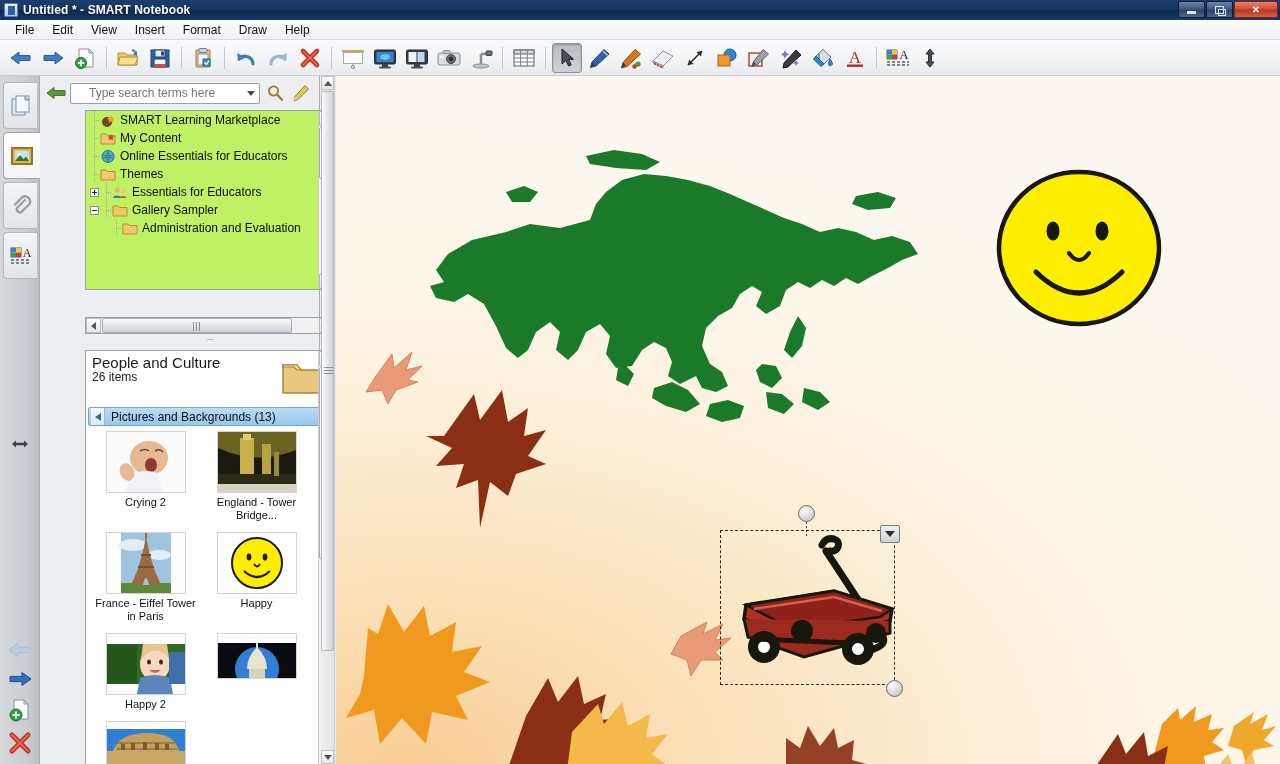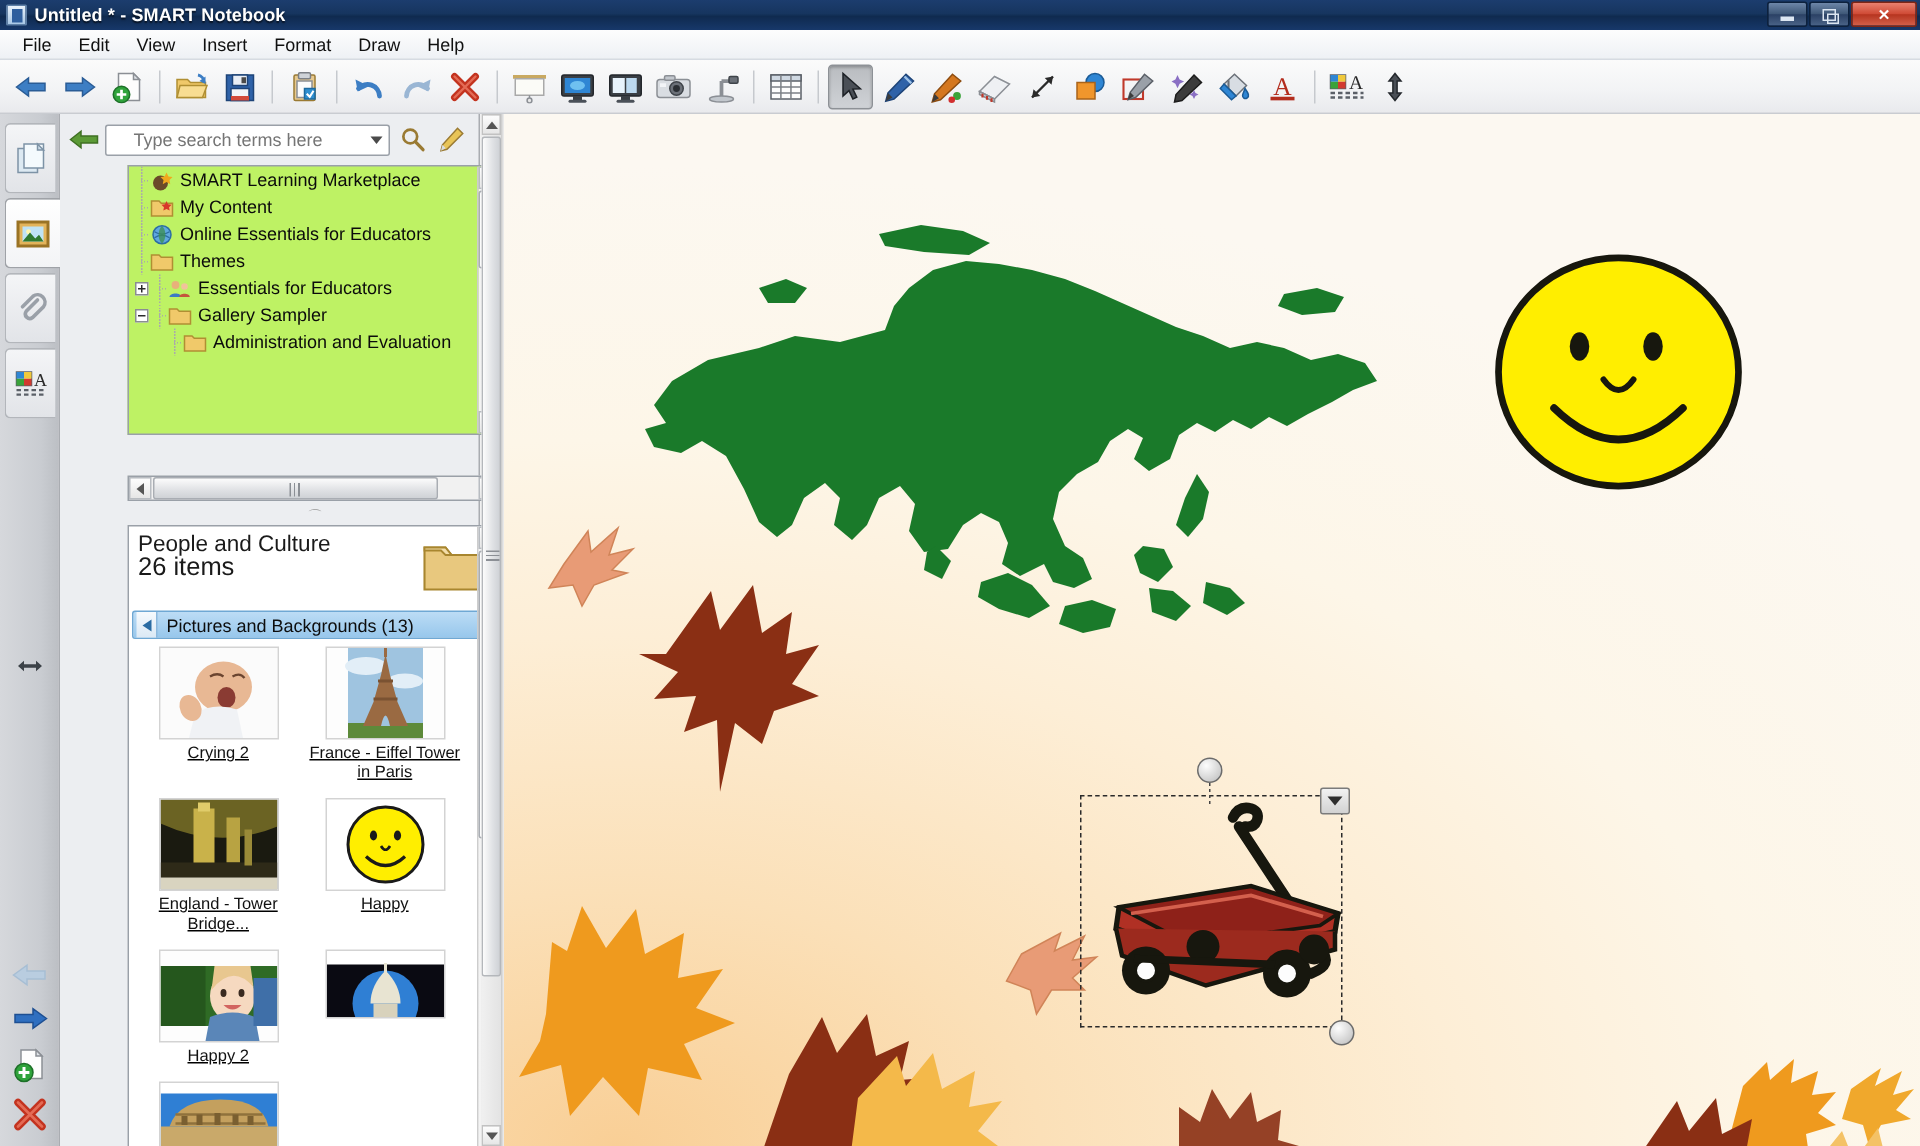--- a/index.html
+++ b/index.html
@@ -222,21 +222,21 @@
 
   .results-box {
     position: absolute; left: 45px; top: 274px; width: 250px; height: 464px;
     background: #fff; border: 1px solid #9aa0a8; overflow: hidden;
   }
   .result-head {
     position: absolute; left: 0; top: 0; width: 233px; height: 46px;
     padding: 4px 6px; color: #1a1a1a;
   }
   .result-head .h-name { font-size: 15px; line-height: 15px; }
-  .result-head .h-count { font-size: 17px; line-height: 15px; }
+  .result-head .h-count { font-size: 12px; line-height: 15px; }
   .result-folder { position: absolute; right: 8px; top: 8px; }
   .section-hdr {
     position: absolute; left: 2px; top: 56px; width: 236px; height: 19px;
     background: linear-gradient(180deg,#bcdcf5,#97c7ec);
     border: 1px solid #6fa8d4; border-radius: 2px;
     display: flex; align-items: center; padding-left: 2px;
     font-size: 12px; color: #0d0d0d;
   }
   .sec-tri {
     width: 14px; height: 17px; display: flex; align-items: center; justify-content: center;
@@ -245,21 +245,21 @@
   }
   .sec-tri i {
     width:0;height:0;border-top:4px solid transparent;border-bottom:4px solid transparent;border-right:6px solid #2b6ca3;
   }
   .thumbs {
     position: absolute; left: 4px; top: 80px; width: 232px;
     display: flex; flex-wrap: wrap;
   }
   .thumb-cell {
     width: 107px; margin: 0 2px 10px 2px;
-    display: flex; flex-direction: column; align-items: center; text-decoration: underline;
+    display: flex; flex-direction: column; align-items: center;
   }
   .thumb-img {
     width: 80px; height: 62px; background: #fff;
     border: 1px solid #d3d3d3;
     display: flex; align-items: center; justify-content: center; overflow: hidden;
   }
   .thumb-label {
     margin-top: 3px; font-size: 11px; color: #111; text-align: center; line-height: 13px;
   }
 
@@ -775,52 +775,52 @@
               <ellipse cx="44" cy="33" rx="6" ry="7" fill="#8a3b33"></ellipse>
               <path d="M33 19 q5 -3 9 0" stroke="#6b4530" stroke-width="1.5" fill="none"></path>
               <path d="M48 19 q5 -3 8 1" stroke="#6b4530" stroke-width="1.5" fill="none"></path>
               <path d="M23 44 q12 -8 28 -3 l4 19 h-36 z" fill="#f0f2f5"></path>
               <ellipse cx="20" cy="40" rx="7" ry="9" fill="#e8b894" transform="rotate(-25 20 40)"></ellipse>
             </svg>
           </div>
           <div class="thumb-label">Crying 2</div>
         </div>
 
+
+        <div class="thumb-cell">
+          <div class="thumb-img">
+            <svg width="78" height="60" viewBox="0 0 78 60">
+              <rect width="78" height="60" fill="#1a1a10"></rect>
+              <path d="M0 0 H78 V18 Q39 34 0 16 Z" fill="#6b6323"></path>
+              <rect x="22" y="6" width="14" height="38" fill="#c9b24a"></rect>
+              <rect x="25" y="2" width="8" height="6" fill="#e0cc6a"></rect>
+              <rect x="44" y="12" width="9" height="30" fill="#b8a342"></rect>
+              <path d="M0 42 H78 V52 H0 Z" fill="#2e2a18"></path>
+              <path d="M0 52 H78 V60 H0 Z" fill="#d9d4c0"></path>
+              <rect x="56" y="20" width="5" height="24" fill="#9a8a38"></rect>
+            </svg>
+          </div>
+          <div class="thumb-label">England - Tower Bridge...</div>
+        </div>
 
         <div class="thumb-cell">
           <div class="thumb-img">
             <svg width="78" height="60" viewBox="0 0 78 60">
               <rect width="78" height="60" fill="#fdfdfd"></rect>
               <rect x="14" y="0" width="50" height="60" fill="#9fc4e0"></rect>
               <ellipse cx="26" cy="12" rx="14" ry="6" fill="#e2eef7"></ellipse>
               <ellipse cx="52" cy="22" rx="12" ry="5" fill="#e2eef7"></ellipse>
               <rect x="14" y="50" width="50" height="10" fill="#5d8a3a"></rect>
               <path d="M39 4 L42 18 L47 36 L54 52 H24 L31 36 L36 18 Z" fill="#9a6a42"></path>
               <path d="M34 22 H44 M31 34 H47" stroke="#7a5232" stroke-width="2"></path>
               <path d="M36 52 q3 -14 6 0" fill="#9fc4e0"></path>
               <rect x="38" y="0" width="2" height="6" fill="#9a6a42"></rect>
             </svg>
           </div>
           <div class="thumb-label">France - Eiffel Tower in Paris</div>
-        </div>
-
-        <div class="thumb-cell">
-          <div class="thumb-img">
-            <svg width="78" height="60" viewBox="0 0 78 60">
-              <rect width="78" height="60" fill="#1a1a10"></rect>
-              <path d="M0 0 H78 V18 Q39 34 0 16 Z" fill="#6b6323"></path>
-              <rect x="22" y="6" width="14" height="38" fill="#c9b24a"></rect>
-              <rect x="25" y="2" width="8" height="6" fill="#e0cc6a"></rect>
-              <rect x="44" y="12" width="9" height="30" fill="#b8a342"></rect>
-              <path d="M0 42 H78 V52 H0 Z" fill="#2e2a18"></path>
-              <path d="M0 52 H78 V60 H0 Z" fill="#d9d4c0"></path>
-              <rect x="56" y="20" width="5" height="24" fill="#9a8a38"></rect>
-            </svg>
-          </div>
-          <div class="thumb-label">England - Tower Bridge...</div>
         </div>
 
         <div class="thumb-cell">
           <div class="thumb-img">
             <svg width="78" height="60" viewBox="0 0 78 60">
               <rect width="78" height="60" fill="#fff"></rect>
               <circle cx="39" cy="30" r="25" fill="#ffee00" stroke="#1a1a1a" stroke-width="2"></circle>
               <ellipse cx="31" cy="24" rx="2.4" ry="3.4" fill="#1a1a1a"></ellipse>
               <ellipse cx="47" cy="24" rx="2.4" ry="3.4" fill="#1a1a1a"></ellipse>
               <path d="M36 31 q3 5 6 0" stroke="#1a1a1a" stroke-width="1.8" fill="none"></path>

